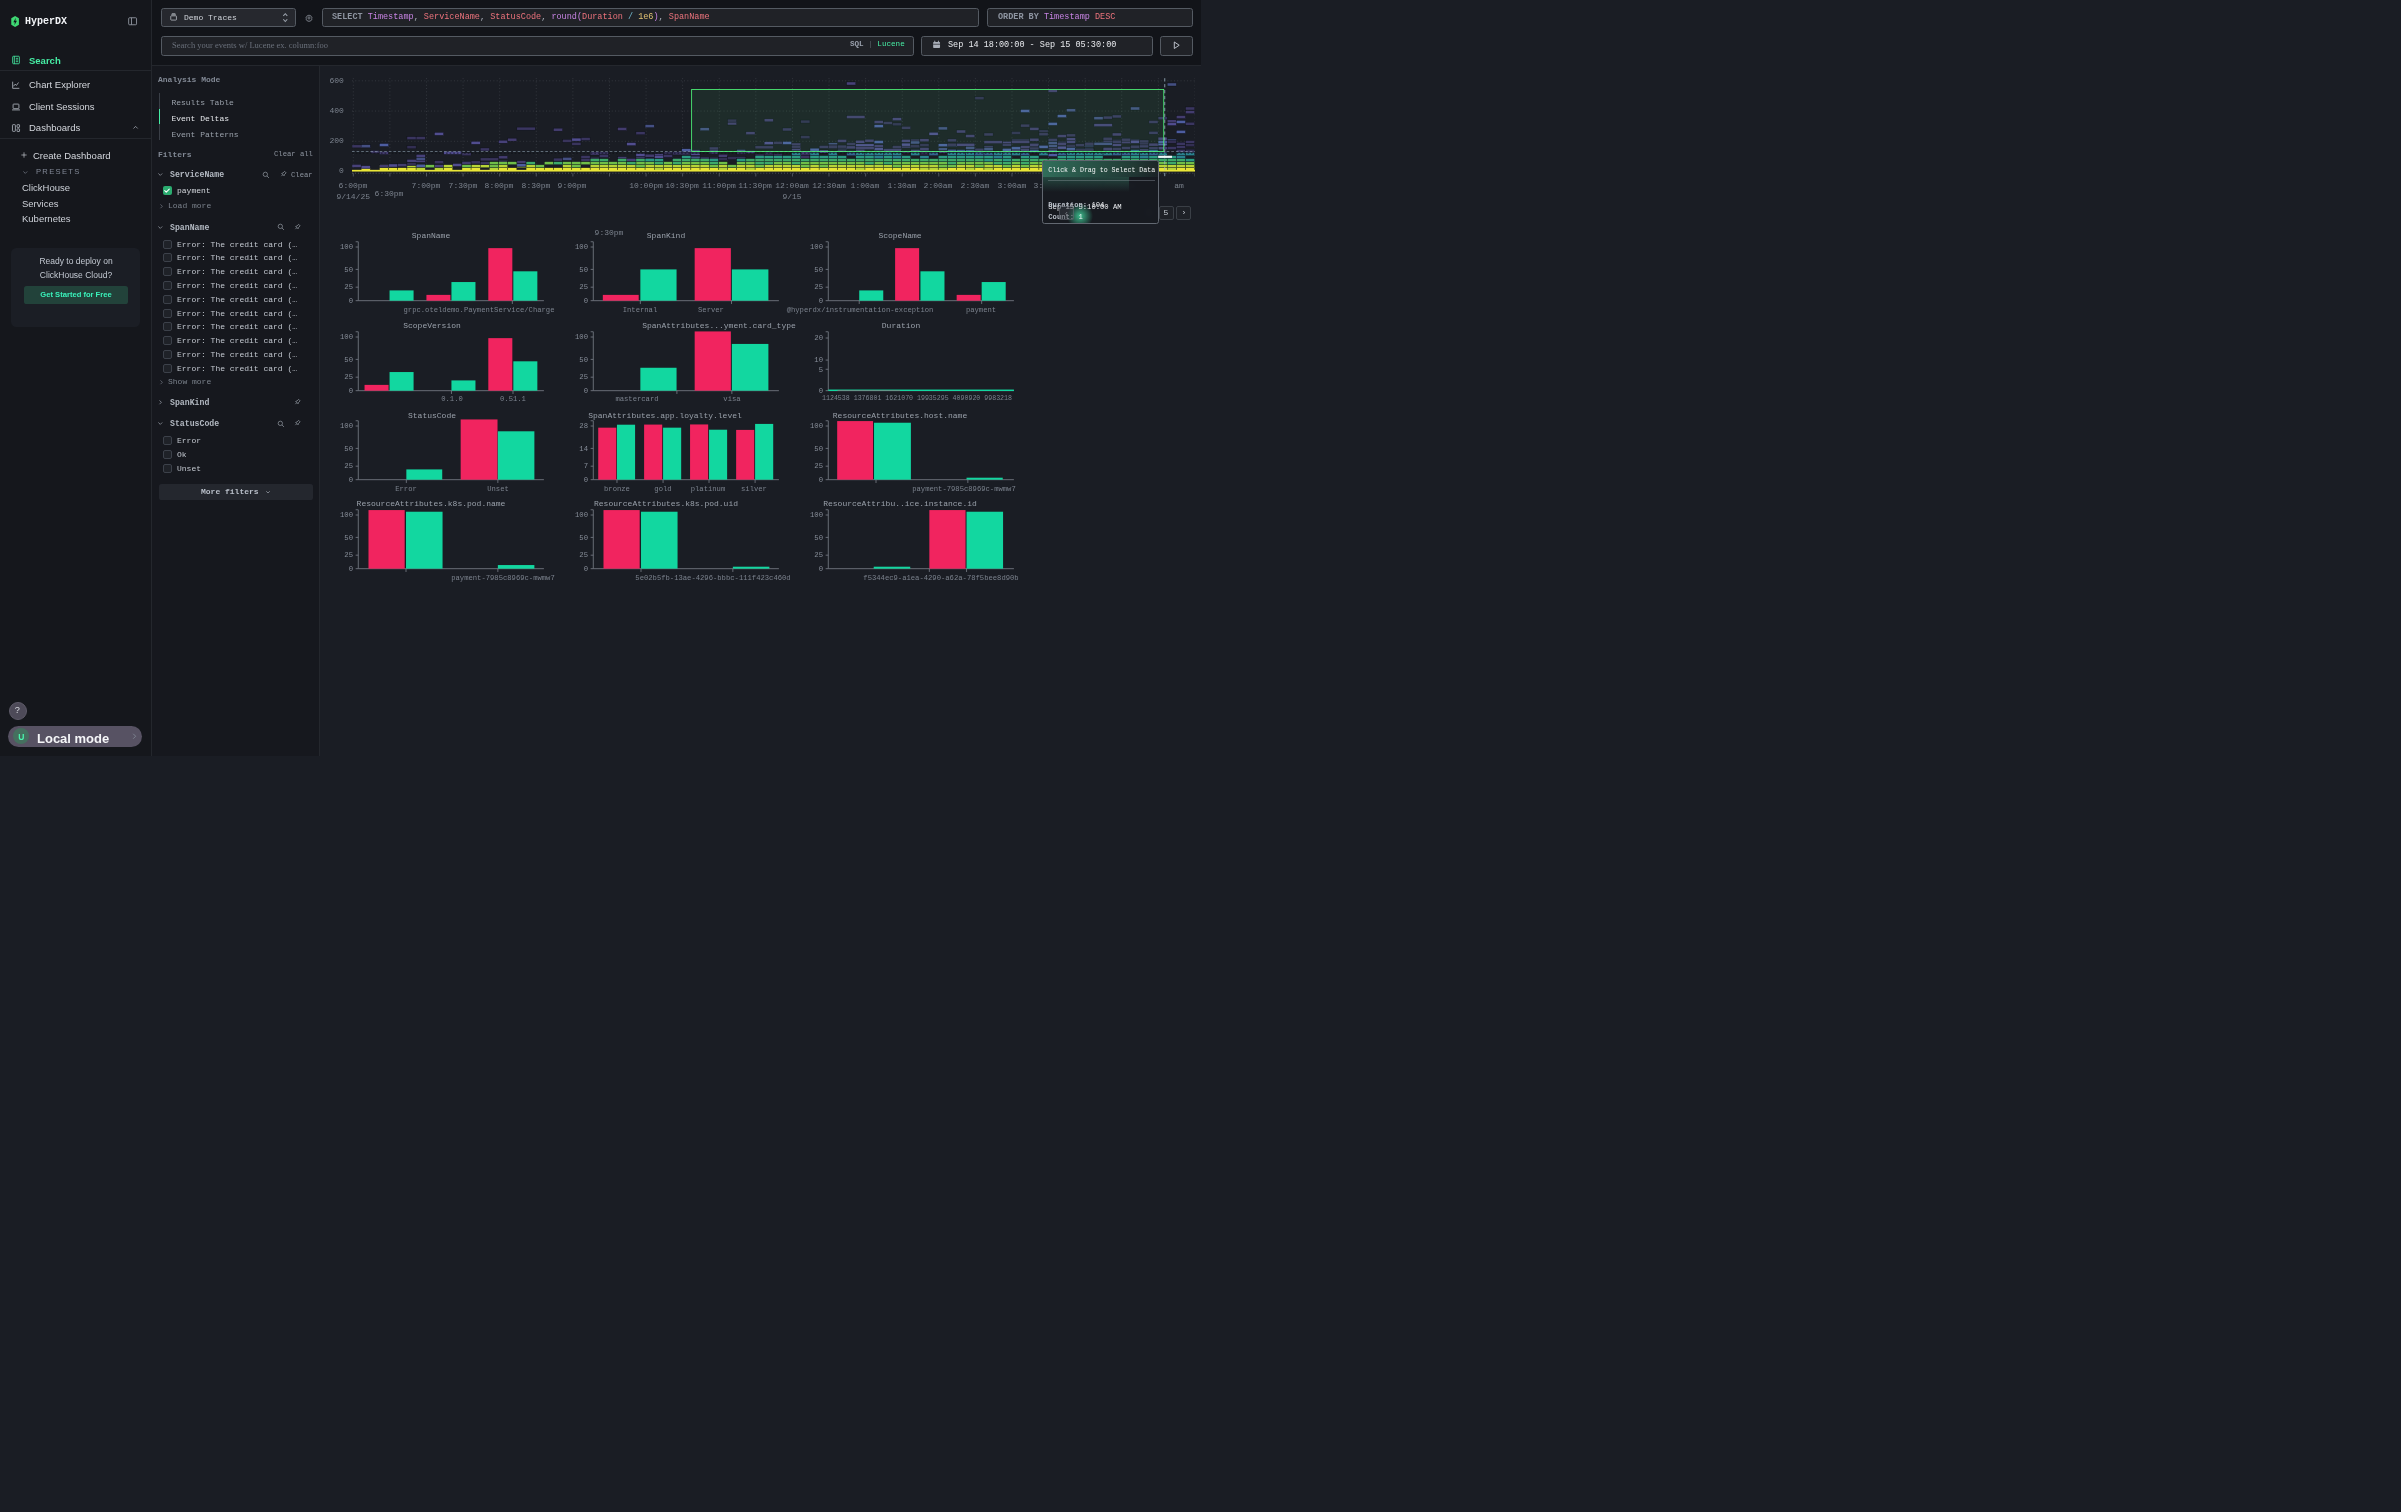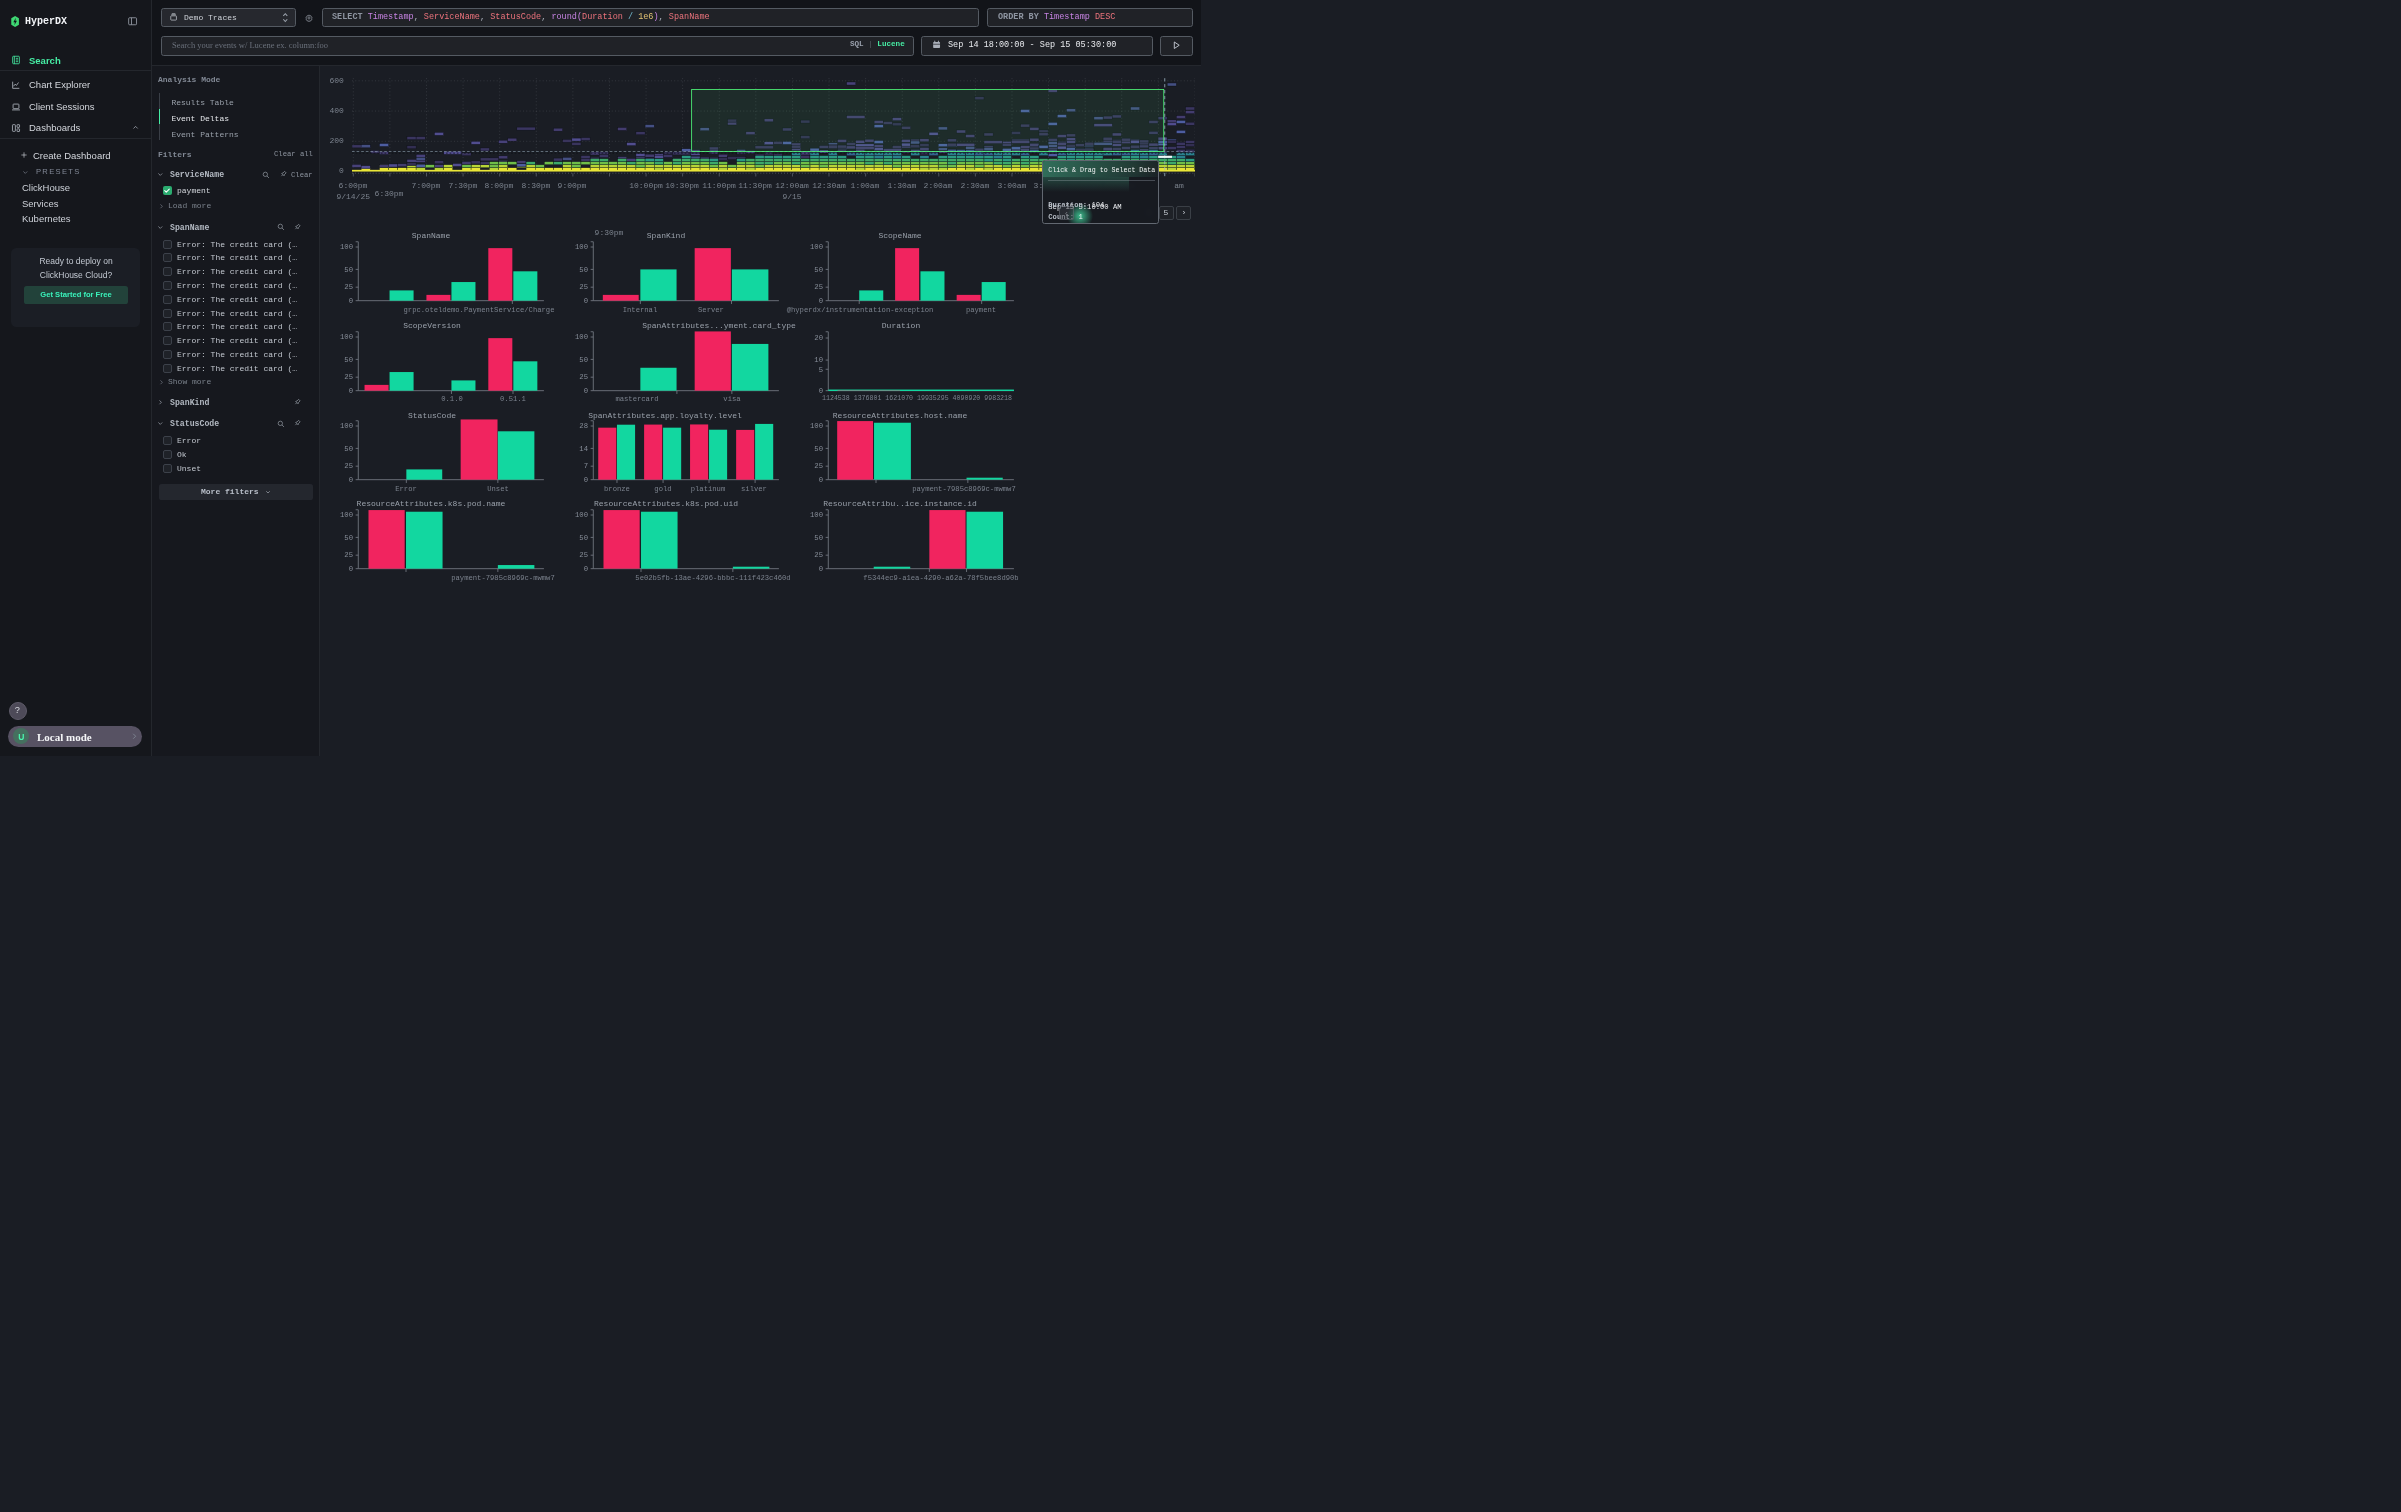--- a/index.html
+++ b/index.html
@@ -66,21 +66,21 @@
 <div class="abs" style="left:11.2px;top:248px;width:129px;height:79px;background:#1b1e25;border-radius:5.3px;"></div>
 <div class="abs ctr" style="left:76px;top:256px;font-size:8.5px;color:#c3c9d2;">Ready to deploy on</div>
 <div class="abs ctr" style="left:76px;top:270px;font-size:8.5px;color:#c3c9d2;">ClickHouse Cloud?</div>
 <div class="abs" style="left:24px;top:286px;width:104px;height:18.4px;background:#22423a;border-radius:2.6px;"></div>
 <div class="abs ctr" style="left:76px;top:290px;font-size:7.6px;font-weight:bold;color:#3af2bb;">Get Started for Free</div>
 <div class="abs" style="left:8.5px;top:702px;width:18px;height:18px;border-radius:50%;background:#4d4a58;border:0.7px solid #5e5b69;"></div>
 <div class="abs ctr" style="left:17.4px;top:705px;font-size:9.2px;color:#d9dce1;">?</div>
 <div class="abs" style="left:8px;top:726px;width:134px;height:21px;border-radius:10.5px;background:#575263;"></div>
 <div class="abs" style="left:13px;top:728px;width:16.4px;height:16.4px;border-radius:50%;background:#45705f;"></div>
 <div class="abs ctr" style="left:21.4px;top:732px;font-size:8.5px;font-weight:bold;color:#4af5ae;">U</div>
-<div class="abs" style="left:37px;top:731px;font-size:11px;font-weight:bold;color:#f5f6f8;font-family:Liberation Serif, serif;">Local mode</div>
+<div class="abs" style="left:37px;top:731px;font-size:13px;font-weight:bold;color:#f5f6f8;">Local mode</div>
 <svg class="abs" style="left:130px;top:732px" width="8.5" height="8.5" viewBox="0 0 24 24" fill="none" stroke="#8b93a0" stroke-width="2">
       <path d="M9 5 l7 7 l-7 7"></path>
     </svg>
 </div>
 <div class="abs" style="left:152px;top:0;width:1049px;height:66px;background:#121419;border-bottom:0.7px solid #24272d;">
 <div class="abs" style="left:8.5px;top:8px;width:135px;height:19.4px;background:#26282e;border:0.7px solid #545a62;border-radius:2.6px;"></div>
 <svg class="abs" style="left:17px;top:13px" width="9.2" height="8.5" viewBox="0 0 24 24" fill="none" stroke="#c6cad1" stroke-width="2">
       <rect x="4" y="8" width="16" height="12" rx="1.5"></rect>
       <line x1="5.5" y1="5" x2="18.5" y2="5"></line>
       <line x1="7" y1="2" x2="17" y2="2"></line>
@@ -93,21 +93,21 @@
 <svg class="abs" style="left:153px;top:14px" width="8" height="8" viewBox="0 0 24 24" fill="none" stroke="#a6adb7" stroke-width="1.8">
       <circle cx="12" cy="12" r="3.2"></circle>
       <path d="M12 2.5 l1.7 3 l3.4 -0.6 l1.2 3.3 l3 1.7 l-1.2 3.1 l1.2 3.1 l-3 1.7 l-1.2 3.3 l-3.4 -0.6 l-1.7 3 l-1.7 -3 l-3.4 0.6 l-1.2 -3.3 l-3 -1.7 l1.2 -3.1 l-1.2 -3.1 l3 -1.7 l1.2 -3.3 l3.4 0.6 Z"></path>
     </svg>
 <div class="abs" style="left:170px;top:8px;width:657px;height:19.4px;background:#202227;border:0.7px solid #545a62;border-radius:2.6px;"></div>
 <div class="abs mono" style="left:180px;top:11.5px;font-size:8.5px;color:#aab0bb;white-space:pre;"><b style="color:#8e95a1">SELECT</b> <span style="color:#c884e4">Timestamp</span><span style="color:#aab0bb">,</span> <span style="color:#ec737c">ServiceName</span><span style="color:#aab0bb">,</span> <span style="color:#ec737c">StatusCode</span><span style="color:#aab0bb">,</span> <span style="color:#c884e4">round(</span><span style="color:#ec737c">Duration</span> <span style="color:#6fb3c7">/</span> <span style="color:#e3c373">1e6</span><span style="color:#c884e4">)</span><span style="color:#aab0bb">,</span> <span style="color:#ec737c">SpanName</span></div>
 <div class="abs" style="left:835px;top:8px;width:206px;height:19.4px;background:#202227;border:0.7px solid #545a62;border-radius:2.6px;"></div>
 <div class="abs mono" style="left:846px;top:11.5px;font-size:8.5px;color:#aab0bb;white-space:pre;"><b style="color:#8e95a1">ORDER BY</b> <span style="color:#c884e4">Timestamp</span> <span style="color:#ec737c">DESC</span></div>
 <div class="abs" style="left:8.5px;top:36px;width:753px;height:20px;background:#202227;border:0.7px solid #545a62;border-radius:2.6px;"></div>
 <div class="abs mono" style="left:20px;top:40px;font-size:8.5px;color:#6a707b;font-family:Liberation Serif, serif;">Search your events w/ Lucene ex. column:foo</div>
-<div class="abs mono" style="left:698px;top:40px;font-size:7.6px;color:#9aa1ad;"><b>SQL</b> <span style="color:#596068">|</span> <span style="color:#46eda4;font-weight:bold">Lucene</span></div>
+<div class="abs mono" style="left:698px;top:40px;font-size:7.6px;color:#9aa1ad;"><b>SQL</b> <span style="color:#596068">|</span> <span style="color:#46eda4;font-weight:normal">Lucene</span></div>
 <div class="abs" style="left:769px;top:36px;width:232px;height:20px;background:#202227;border:0.7px solid #545a62;border-radius:2.6px;"></div>
 <svg class="abs" style="left:780px;top:40px" width="9.2" height="9.2" viewBox="0 0 24 24" fill="#aab0ba">
       <rect x="3" y="5" width="18" height="16" rx="2"></rect>
       <rect x="6" y="1.5" width="2.6" height="5" rx="1.2"></rect>
       <rect x="15.4" y="1.5" width="2.6" height="5" rx="1.2"></rect>
       <rect x="3" y="10" width="18" height="1.8" fill="#202227"></rect>
     </svg>
 <div class="abs mono" style="left:796px;top:40px;font-size:8.5px;color:#e8eaee;">Sep 14 18:00:00 - Sep 15 05:30:00</div>
 <div class="abs" style="left:1008px;top:36px;width:33px;height:20px;background:#202227;border:0.7px solid #545a62;border-radius:2.6px;"></div>
 <svg class="abs" style="left:1021px;top:41px" width="7.2" height="8.5" viewBox="0 0 11 13" fill="none" stroke="#c6ccd4" stroke-width="1.4">

